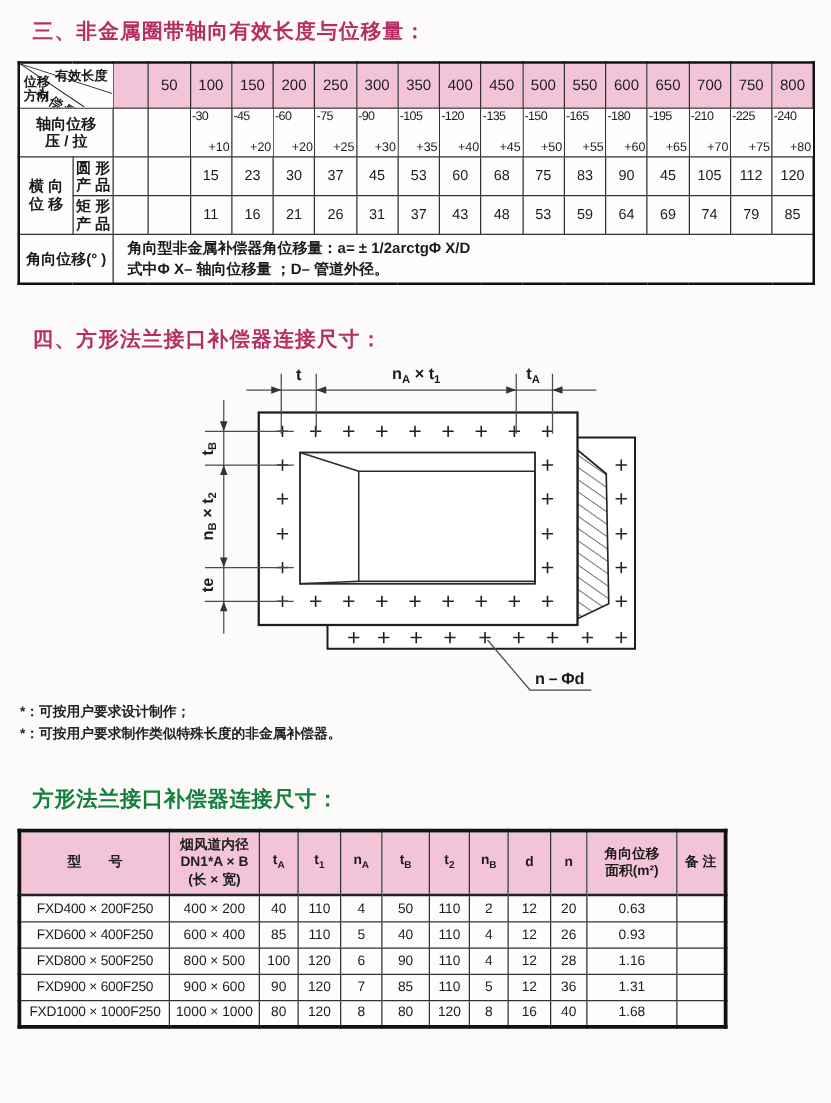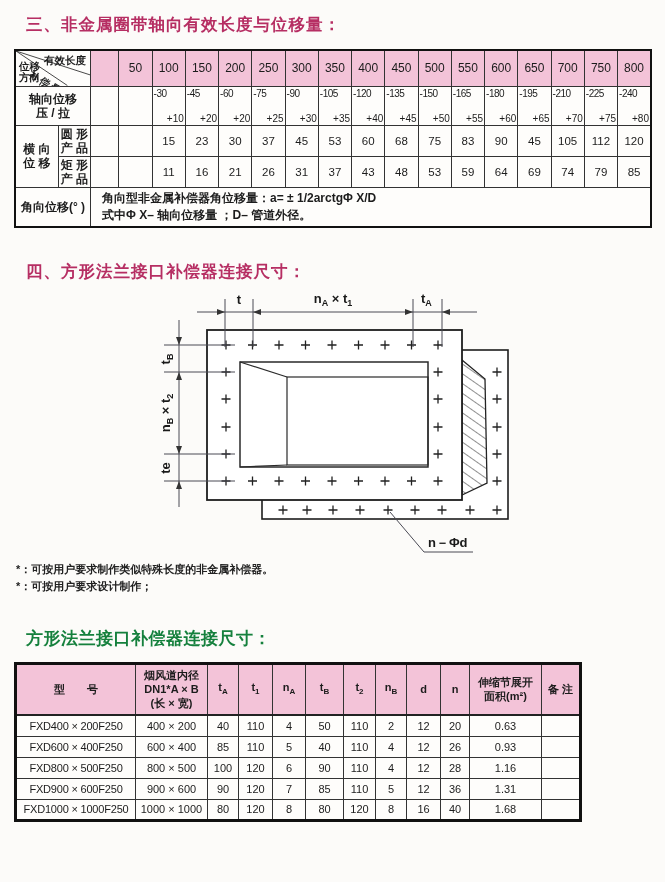--- a/index.html
+++ b/index.html
@@ -293,22 +293,22 @@
     </g>
 
     <g>
       <polyline points="390,227 424,267 473,267" class="dline"></polyline>
       <text class="dtext" x="428" y="262">n－Φd</text>
     </g>
   </svg>
   </div>
 
   <div class="notes">
+    <div>*：可按用户要求设计制作；</div>
     <div>*：可按用户要求制作类似特殊长度的非金属补偿器。</div>
-    <div>*：可按用户要求设计制作；</div>
   </div>
 
   <div class="sec-title black" style="margin-top:31px;margin-bottom:0;">方形法兰接口补偿器连接尺寸：</div>
 
   <table id="t2">
     <colgroup>
       <col style="width:120px">
         <col style="width:72px">
         <col style="width:31px">
         <col style="width:34px">
@@ -326,21 +326,21 @@
       <td>型　　号</td>
       <td><span>烟风道内径</span><br><span>DN1*A × B</span><br><span>(长 × 宽)</span></td>
       <td><span>t</span><sub>A</sub></td>
       <td><span>t</span><sub>1</sub></td>
       <td><span>n</span><sub>A</sub></td>
       <td><span>t</span><sub>B</sub></td>
       <td><span>t</span><sub>2</sub></td>
       <td><span>n</span><sub>B</sub></td>
       <td>d</td>
       <td>n</td>
-      <td><span>伸缩节展开</span><br><span>面积(m²)</span></td>
+      <td><span>角向位移</span><br><span>面积(m²)</span></td>
       <td>备 注</td>
     </tr>
     <tr style="height:21px">
       <td class="model">FXD400 × 200F250</td>
       <td>400 × 200</td>
       <td>40</td>
       <td>110</td>
       <td>4</td>
       <td>50</td>
       <td>110</td>

